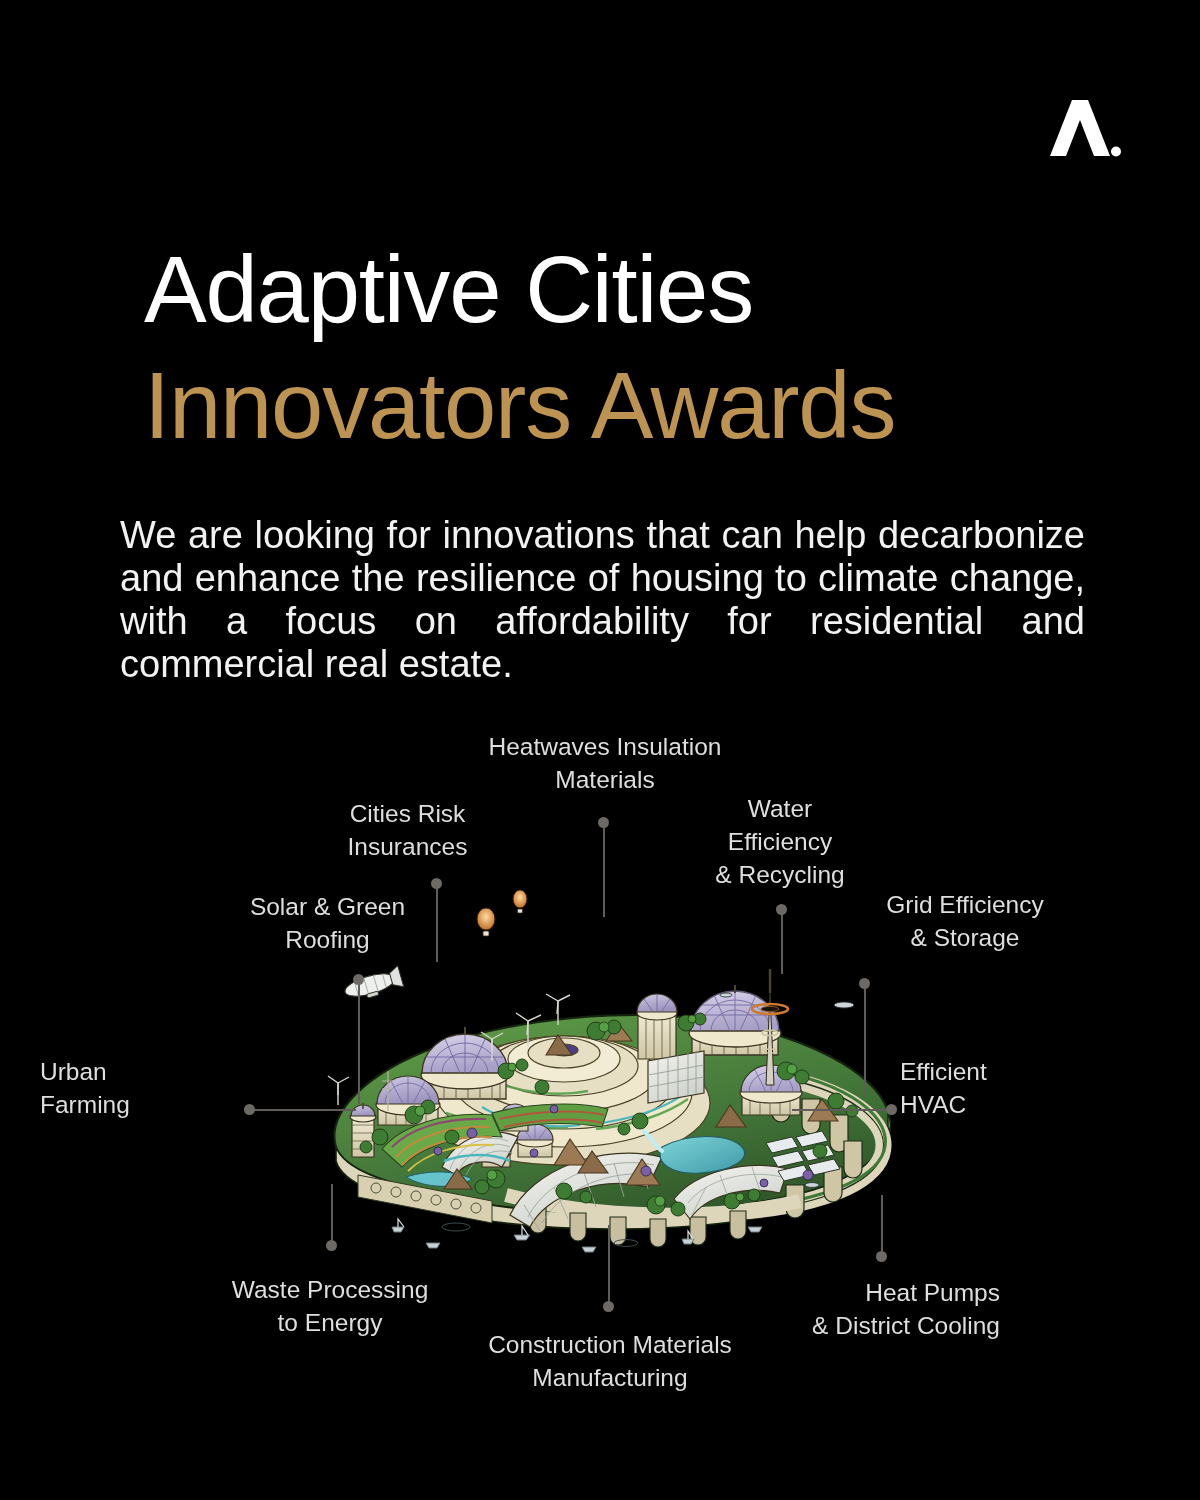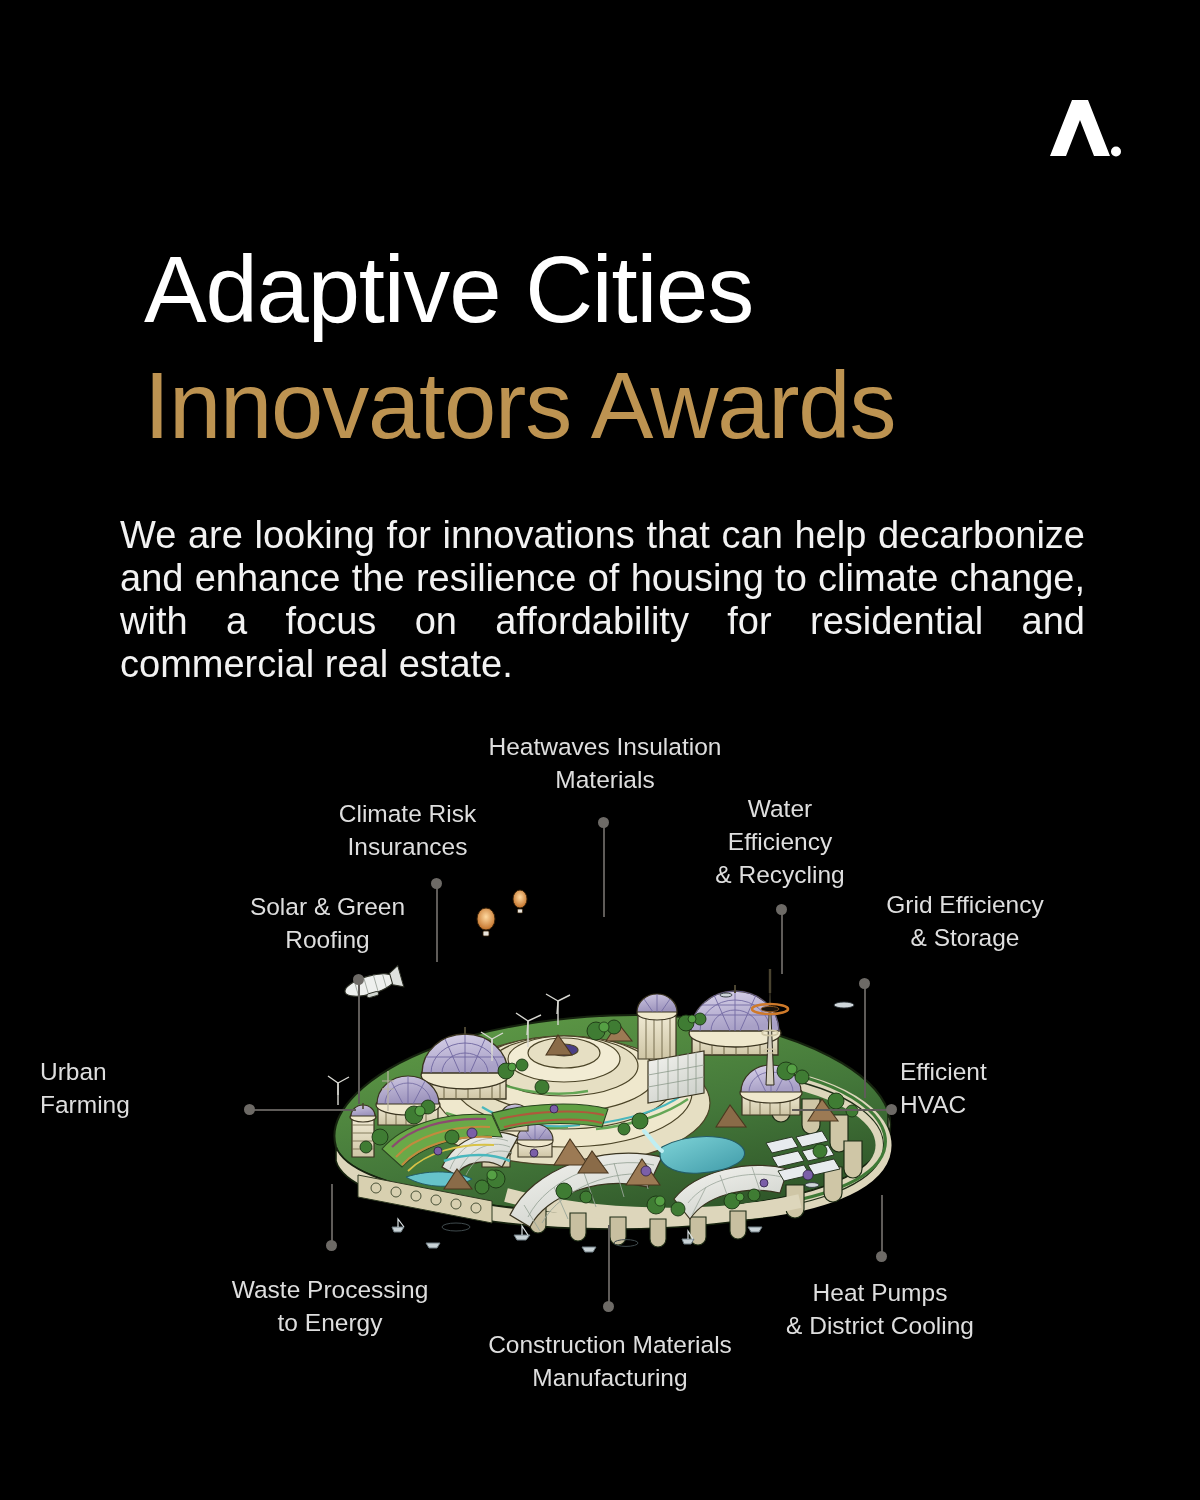--- a/index.html
+++ b/index.html
@@ -540,21 +540,21 @@
           <ellipse cx="330" cy="368" rx="12" ry="3.4"></ellipse>
         </g>
       </svg>
     </div>
 
     <div class="callout-label ctr" style="left:450px; top:40px; width:310px;">Heatwaves Insulation
 Materials</div>
     <div class="connector v" style="left:603px; top:135px; height:92px;"></div>
     <div class="dot" style="left:598px; top:127px;"></div>
 
-    <div class="callout-label ctr" style="left:290px; top:107px; width:235px;">Climate Risk
+    <div class="callout-label ctr" style="left:290px; top:107px; width:235px;">Cities Risk
 Insurances</div>
     <div class="connector v" style="left:436px; top:196px; height:76px;"></div>
     <div class="dot" style="left:431px; top:188px;"></div>
 
     <div class="callout-label ctr" style="left:660px; top:102px; width:240px;">Water
 Efficiency
 &amp; Recycling</div>
     <div class="connector v" style="left:781px; top:222px; height:62px;"></div>
     <div class="dot" style="left:776px; top:214px;"></div>
 
@@ -581,19 +581,19 @@
     <div class="callout-label ctr" style="left:205px; top:583px; width:250px;">Waste Processing
 to Energy</div>
     <div class="connector v" style="left:331px; top:494px; height:62px;"></div>
     <div class="dot" style="left:326px; top:550px;"></div>
 
     <div class="callout-label ctr" style="left:460px; top:638px; width:300px;">Construction Materials
 Manufacturing</div>
     <div class="connector v" style="left:608px; top:535px; height:82px;"></div>
     <div class="dot" style="left:603px; top:611px;"></div>
 
-    <div class="callout-label ctr" style="left:760px; top:586px; width:240px;">Heat Pumps
+    <div class="callout-label ctr" style="left:760px; top:586px; width:240px;text-align:right;">Heat Pumps
 &amp; District Cooling</div>
     <div class="connector v" style="left:881px; top:505px; height:62px;"></div>
     <div class="dot" style="left:876px; top:561px;"></div>
 
   </div>
 </div>
 
 </body></html>

